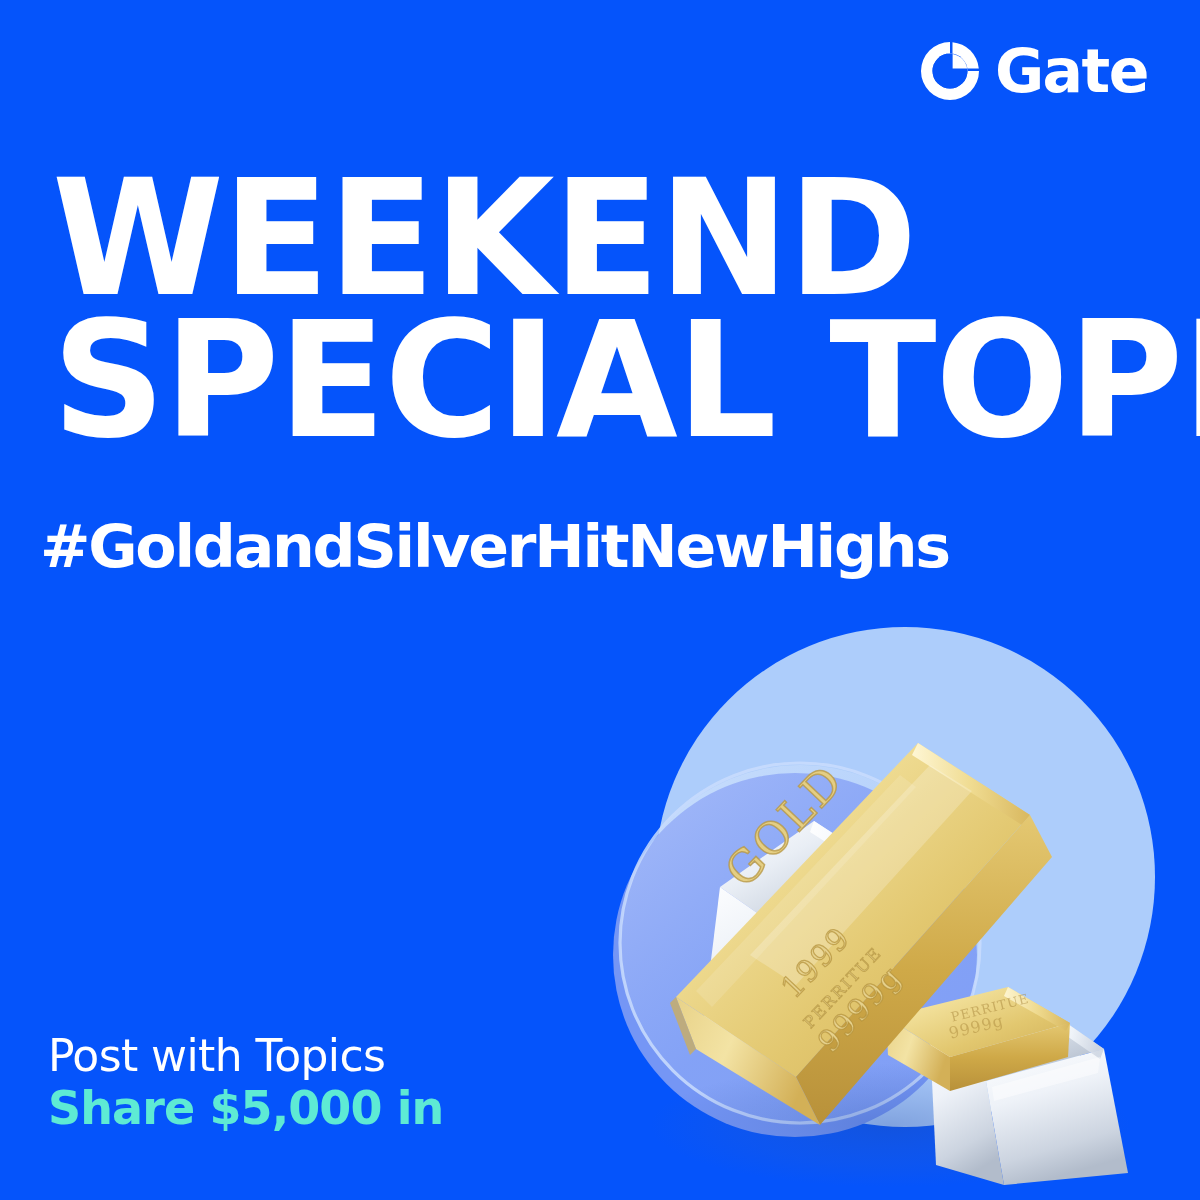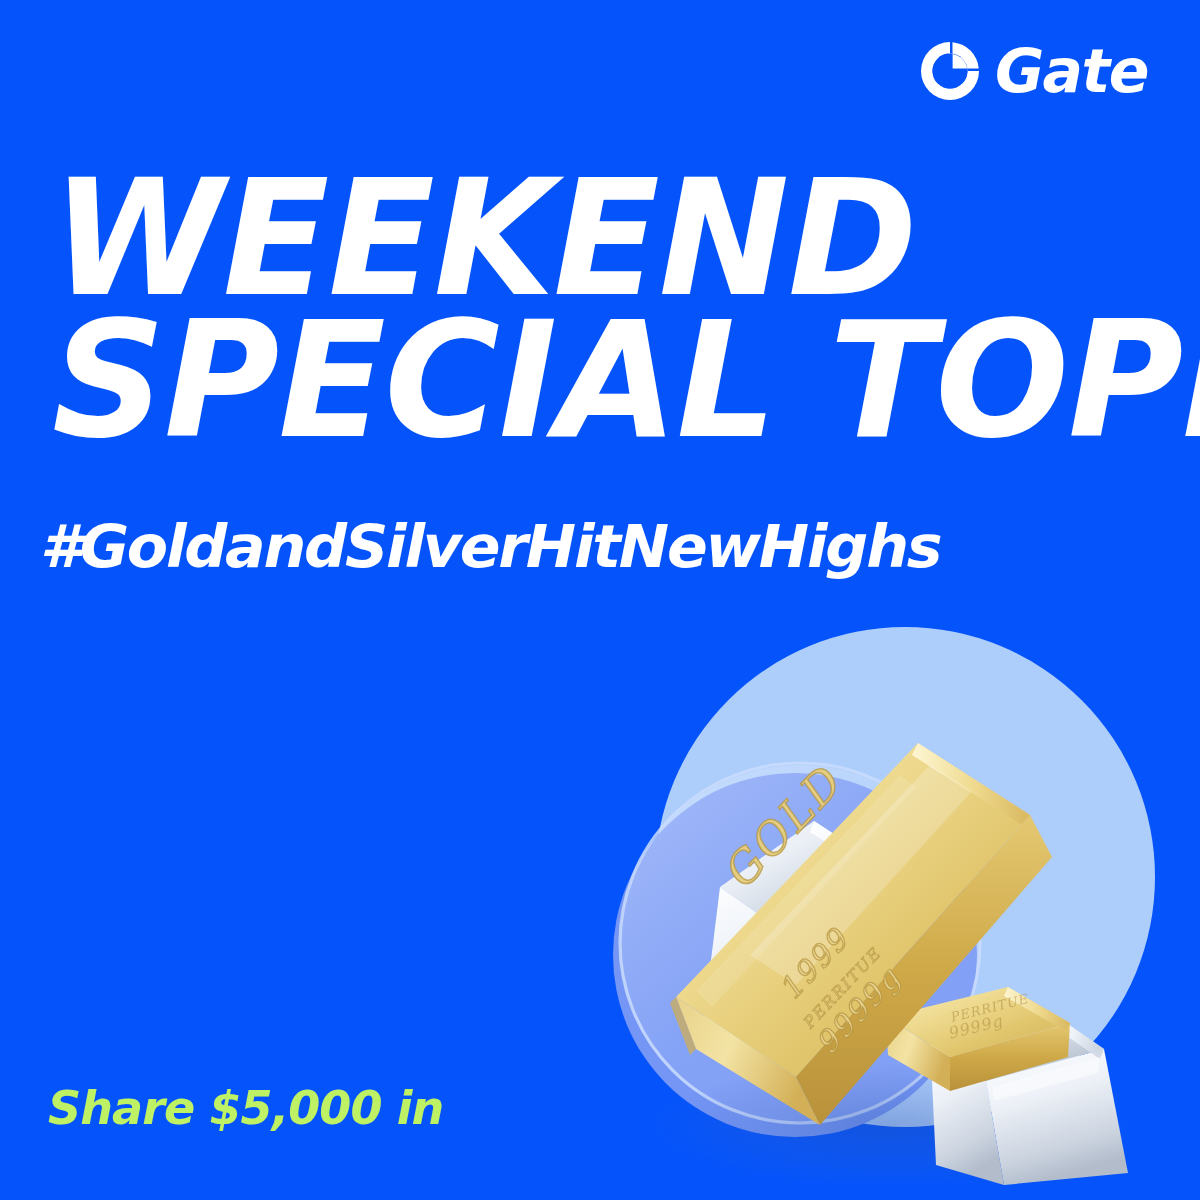--- a/index.html
+++ b/index.html
@@ -7,21 +7,20 @@
   html, body {
     width:1200px; height:1200px;
     font-family:"Liberation Sans", sans-serif;
     overflow:hidden;
   }
   #poster {
     position:relative;
     width:1200px; height:1200px;
     background:#0554fb;
     overflow:hidden;
-    font-style:italic;
   }
 
   
   #logo {
     position:absolute; top:40px; right:52px;
     display:flex; align-items:center; gap:14px;
   }
   #logo-mark { width:62px; height:62px; display:block; }
   #logo-word {
     font-size:60px; font-weight:bold; color:#ffffff;
@@ -66,21 +65,21 @@
   }
 
   
   #bottom-copy { position:absolute; left:48px; bottom:64px; }
   #bc-line1 {
     color:#ffffff; font-size:44px; font-weight:normal;
     letter-spacing:-0.6px; line-height:1.12;
     font-family:"DejaVu Sans","Liberation Sans",sans-serif;
   }
   .bc-bold {
-    color:#bef264; font-size:46px; font-weight:bold;
+    color:#5eead4; font-size:46px; font-weight:bold;
     letter-spacing:-0.9px; line-height:1.22;
     font-family:"DejaVu Sans","Liberation Sans",sans-serif;
   }
 
   
   #artwork {
     position:absolute; left:600px; top:625px;
     width:600px; height:575px;
   }
   #artwork svg { display:block; width:100%; height:100%; }
@@ -106,20 +105,21 @@
     <span id="logo-word">Gate</span>
   </div>
 
   <div id="headline">
     <div class="hl-line" id="hl-1">WEEKEND</div>
     <div class="hl-line" id="hl-2">SPECIAL TOPIC</div>
   </div>
   <div id="hashtag">#GoldandSilverHitNewHighs</div>
 
   <div id="bottom-copy">
+    <div id="bc-line1">Post with Topics</div>
     <div class="bc-bold">Share $5,000 in</div>
   </div>
 
   <div id="artwork">
     <svg viewBox="0 0 600 575">
       <defs>
 
         <linearGradient id="gTop" x1="0" y1="0" x2="1" y2="1">
           <stop offset="0" stop-color="#fbf0bd"></stop>
           <stop offset="0.30" stop-color="#f0dd95"></stop>

